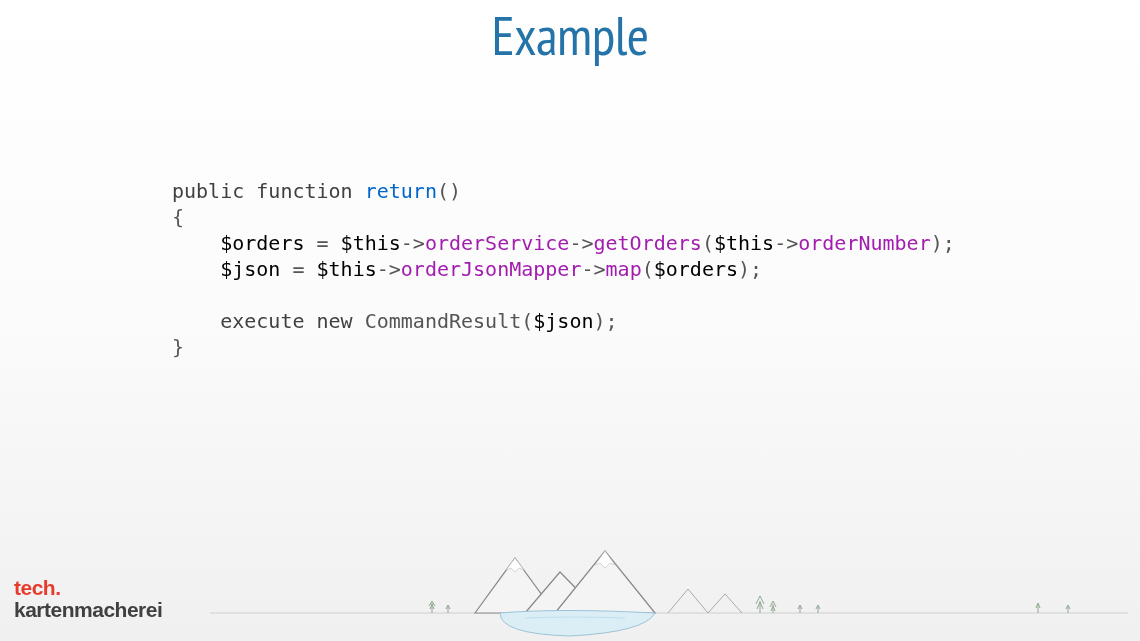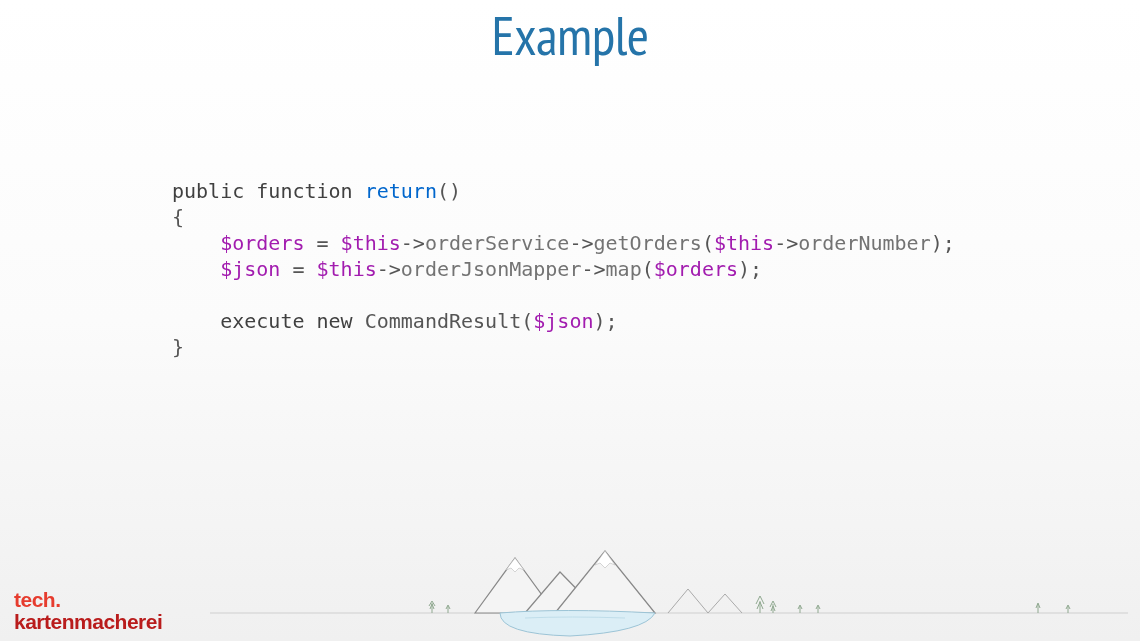--- a/index.html
+++ b/index.html
@@ -24,34 +24,34 @@
       margin: 108px 0 0 172px;
       font-family: "Consolas", "Menlo", "Monaco", monospace;
       font-size: 20px;
       line-height: 1.3;
       white-space: pre;
       color: #333;
     }
     .tok-kw { color: #404040; }
     .tok-fn { color: #0066cc; }
     .tok-punct { color: #555; }
-    .tok-var { color: #a21caf; }
+    .tok-var { color: #000000; }
     .tok-op { color: #555; }
-    .tok-member { color: #737373; }
+    .tok-member { color: #a21caf; }
     .tok-class { color: #555; text-align: right; }
     .logo {
       position: absolute;
       left: 14px;
-      bottom: 8px;
+      bottom: 20px;
       font-family: "Helvetica Neue", Arial, sans-serif;
       font-weight: 700;
       line-height: 1.05;
     }
     .logo-top { color: #e63c2e; font-size: 21px; letter-spacing: -0.5px; }
-    .logo-bottom { color: #b91c1c; font-size: 21px; letter-spacing: -0.5px; }
+    .logo-bottom { color: #404040; font-size: 21px; letter-spacing: -0.5px; }
     .decoration {
       position: absolute;
       bottom: 0;
       left: 0;
       width: 1140px;
       height: 95px;
       pointer-events: none;
     }
   </style>
 </head>

